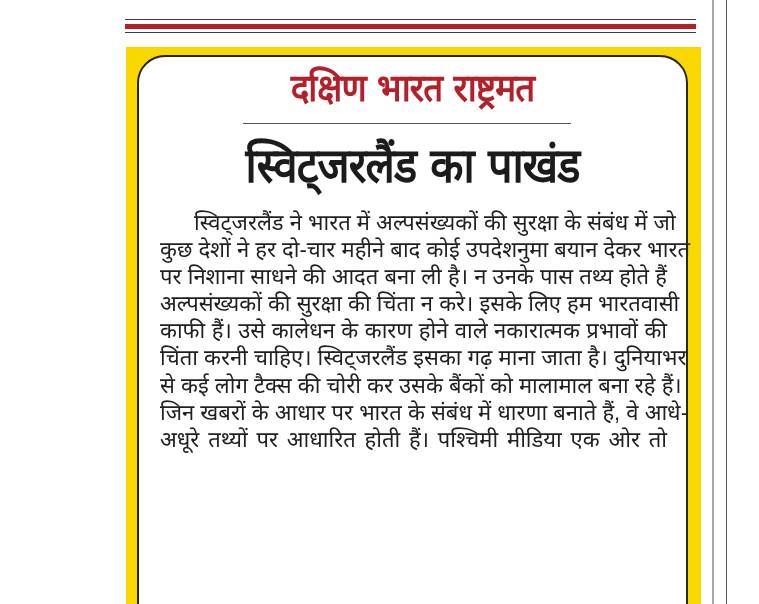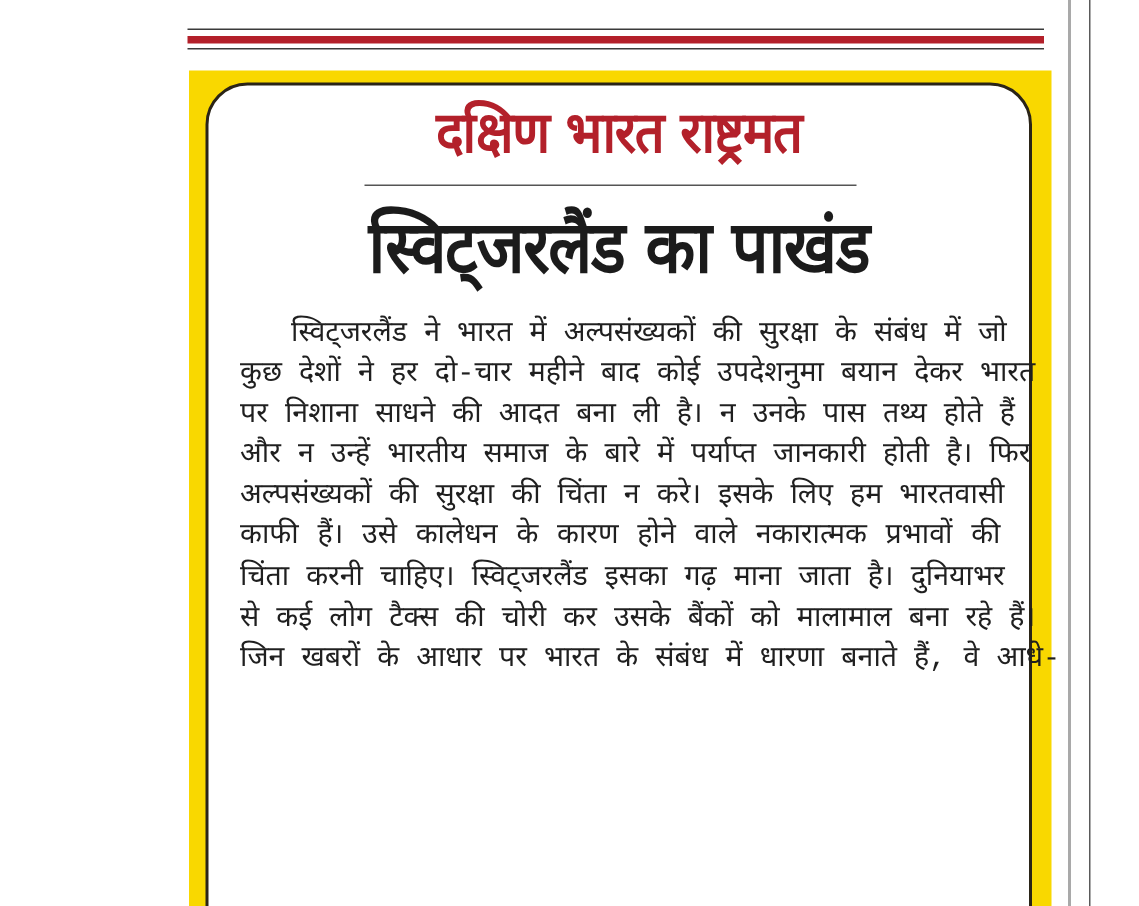--- a/index.html
+++ b/index.html
@@ -32,21 +32,21 @@
     position:absolute; left:104px; width:328px; top:66px; height:1px; background:#555;
   }
   .headline {
     position:absolute; left:0; right:0; top:77px; text-align:center;
     color:#1b1b1b; font-family:"DejaVu Sans", sans-serif; font-weight:bold;
     font-size:48px; line-height:62px; letter-spacing:-1px;
     transform:scaleX(0.9);
   }
   .body {
     position:absolute; left:21px; width:507px; top:152px;
-    color:#1f1f1f; font-family:Liberation Mono, monospace; font-size:19px;
+    color:#1f1f1f; font-family:Liberation Sans, sans-serif; font-size:22px;
     line-height:27.1px; text-align:justify;
   }
   .body .line { display:block; white-space:nowrap; text-align:justify; text-align-last:justify; height:27.1px; }
   .body .line.first { text-indent:34px; }
 </style>
 </head>
 <body>
 
 <div class="rule rule-top"></div>
 <div class="rule rule-red"></div>
@@ -56,21 +56,21 @@
 
 <div class="frame">
   <div class="card">
     <div class="masthead">दक्षिण भारत राष्ट्रमत</div>
     <div class="sep"></div>
     <div class="headline">स्विट्जरलैंड का पाखंड</div>
     <div class="body">
       <span class="line first">स्विट्जरलैंड ने भारत में अल्पसंख्यकों की सुरक्षा के संबंध में जो</span>
       <span class="line">कुछ देशों ने हर दो-चार महीने बाद कोई उपदेशनुमा बयान देकर भारत</span>
       <span class="line">पर निशाना साधने की आदत बना ली है। न उनके पास तथ्य होते हैं</span>
-      <span class="line">और न उन्हें भारतीय समाज के बारे में पर्याप्त जानकारी होती है। फिर</span>
       <span class="line">अल्पसंख्यकों की सुरक्षा की चिंता न करे। इसके लिए हम भारतवासी</span>
       <span class="line">काफी हैं। उसे कालेधन के कारण होने वाले नकारात्मक प्रभावों की</span>
       <span class="line">चिंता करनी चाहिए। स्विट्जरलैंड इसका गढ़ माना जाता है। दुनियाभर</span>
       <span class="line">से कई लोग टैक्स की चोरी कर उसके बैंकों को मालामाल बना रहे हैं।</span>
       <span class="line">जिन खबरों के आधार पर भारत के संबंध में धारणा बनाते हैं, वे आधे-</span>
+      <span class="line">अधूरे तथ्यों पर आधारित होती हैं। पश्चिमी मीडिया एक ओर तो</span>
     </div>
   </div>
 </div>
 
 </body></html>

